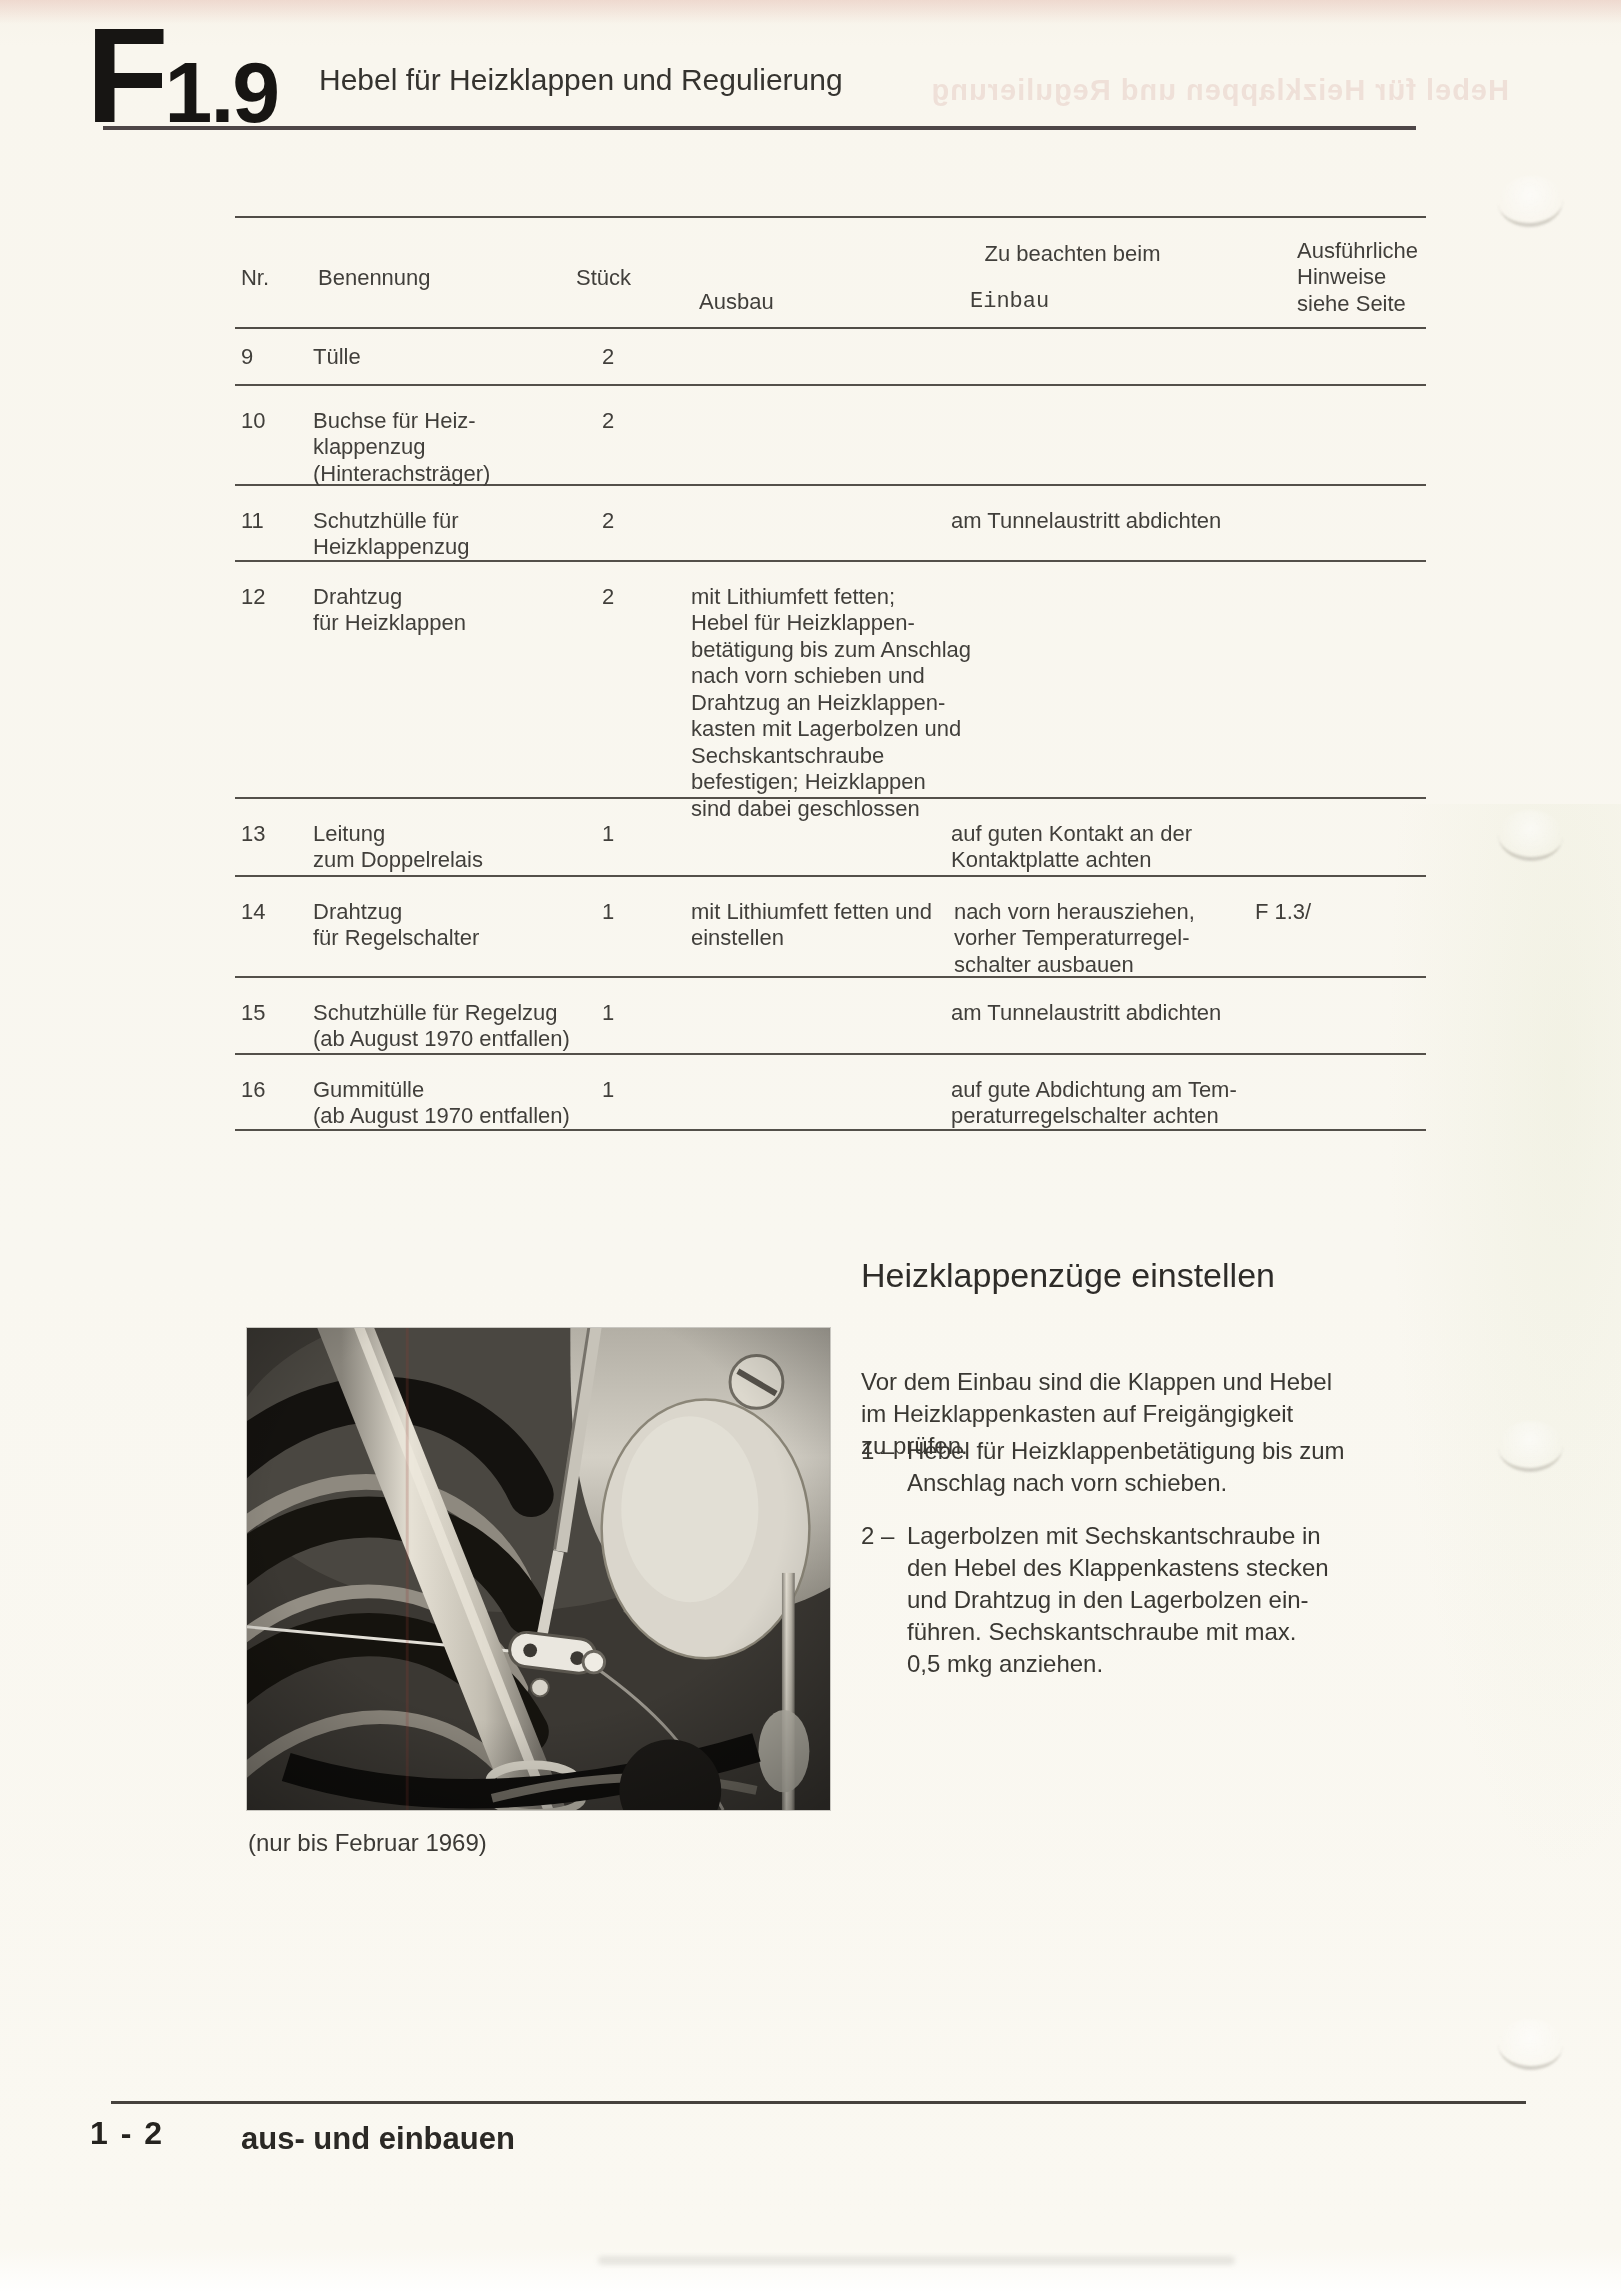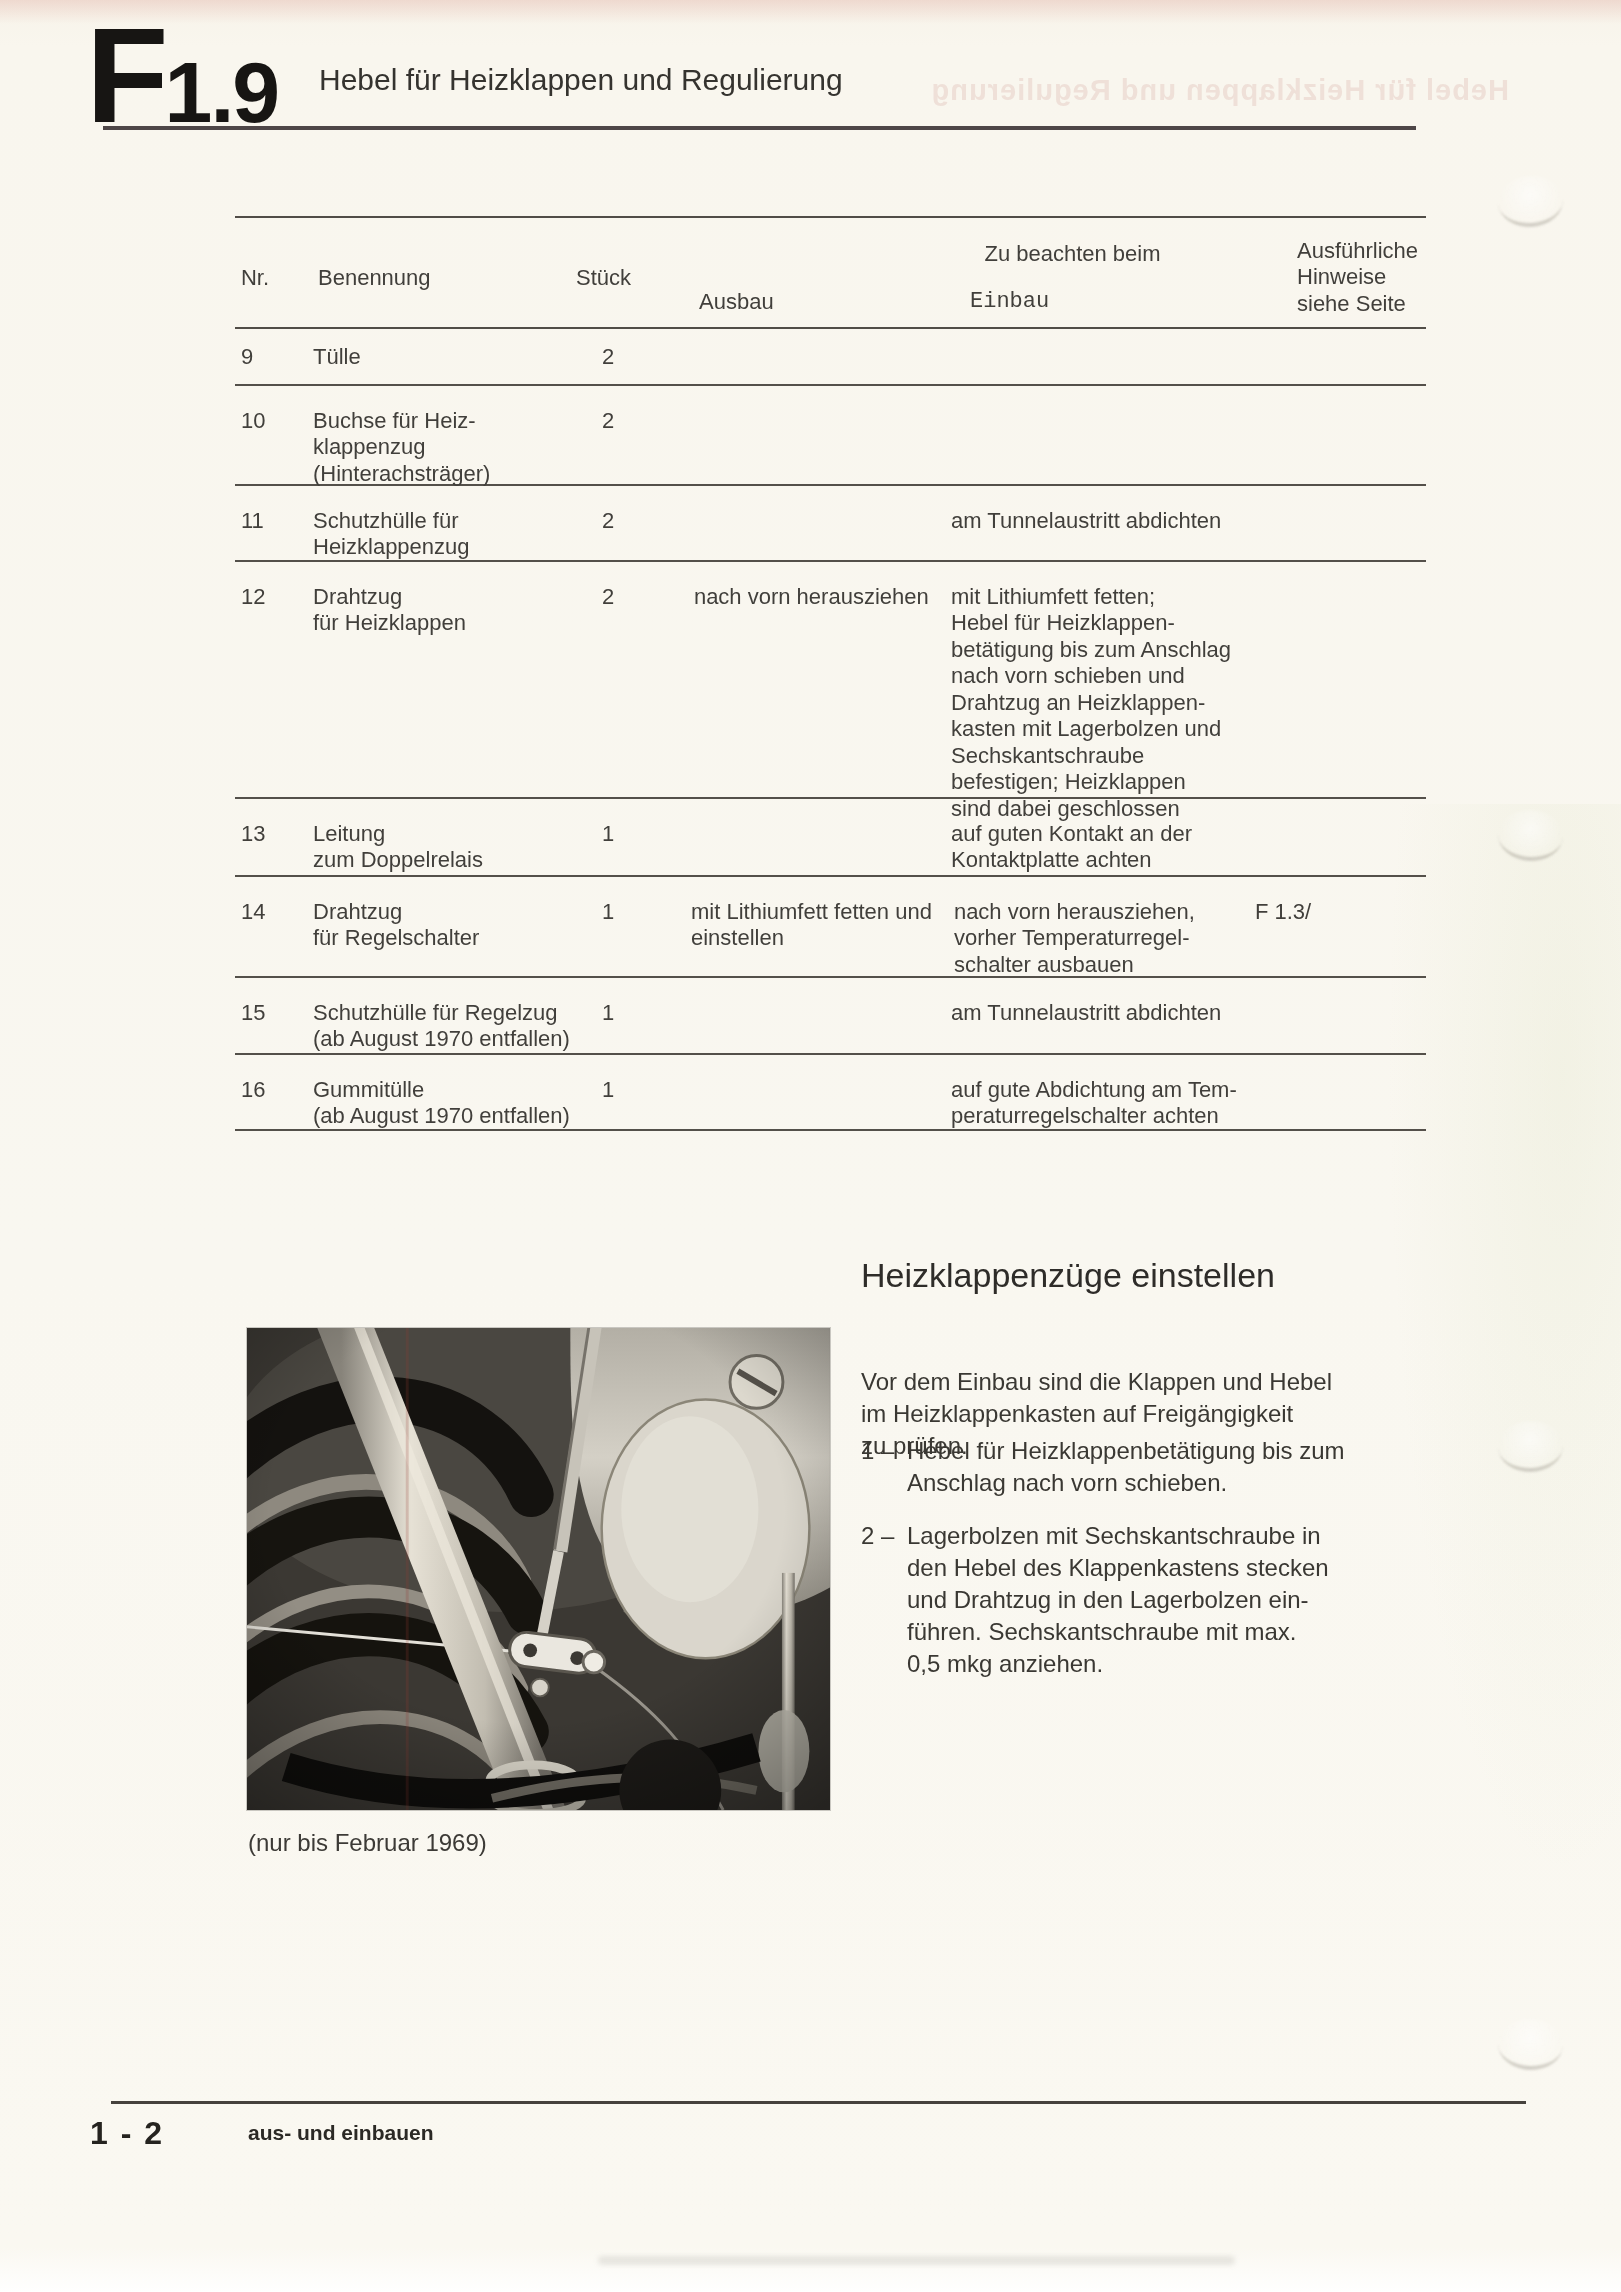--- a/index.html
+++ b/index.html
@@ -56,21 +56,21 @@
   .inst-heading { position:absolute; left:861px; top:1256px; font-size:34px; color:#2e2c29; }
   .inst-intro { position:absolute; left:861px; top:1331px; font-size:24px; line-height:32px; white-space:pre; color:#3a3833;margin-top:35px; }
   .step { position:absolute; left:861px; display:flex; font-size:24px; line-height:32px; color:#3a3833; }
   .step .n { width:46px; flex:none; }
   .step .t { white-space:pre; }
   .step1 { top:1435px; }
   .step2 { top:1520px; }
   
   .foot-rule { position:absolute; left:111px; top:2101px; width:1415px; height:2.9px; background:#46423d; }
   .foot-page { position:absolute; left:90px; top:2115px; font-size:32px; font-weight:700; color:#25231f; letter-spacing:2px; }
-  .foot-label { position:absolute; left:248px; top:2121px; font-size:21px; font-weight:700; color:#2b2925;text-align:right; }
+  .foot-label { position:absolute; left:241px; top:2121px; font-size:31px; font-weight:700; color:#2b2925;text-align:right; }
 </style>
 </head>
 <body>
 
 <div class="page">
 
   <div class="tint-top"></div>
   <div class="tint-right"></div>
   <div class="smudge-bottom"></div>
   <div class="punch" style="top:176px; transform:rotate(-4deg);"></div>
@@ -124,21 +124,20 @@
       <div class="c aus"></div>
       <div class="c ein">am Tunnelaustritt abdichten</div>
       <div class="c sei"></div>
     </div>
 
     <div class="trow" style="height:237px">
       <div class="c nr">12</div>
       <div class="c ben">Drahtzug
 für Heizklappen</div>
       <div class="c stk">2</div>
-      <div class="c aus">nach vorn herausziehen</div>
       <div class="c ein">mit Lithiumfett fetten;
 Hebel für Heizklappen-
 betätigung bis zum Anschlag
 nach vorn schieben und
 Drahtzug an Heizklappen-
 kasten mit Lagerbolzen und
 Sechskantschraube
 befestigen; Heizklappen
 sind dabei geschlossen</div>
       <div class="c sei"></div>

